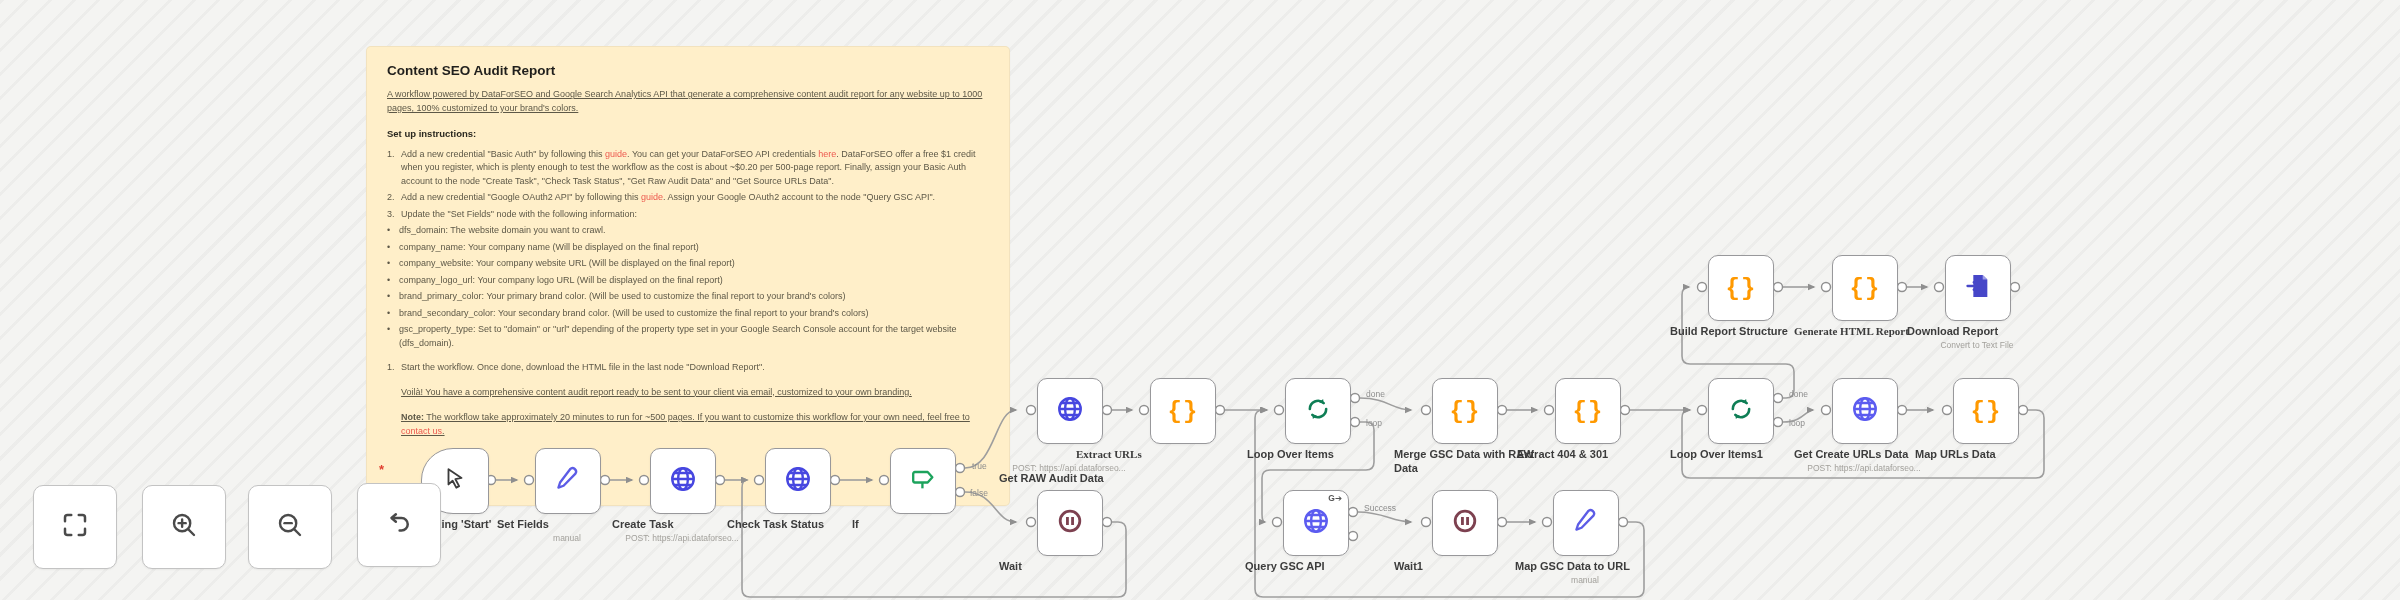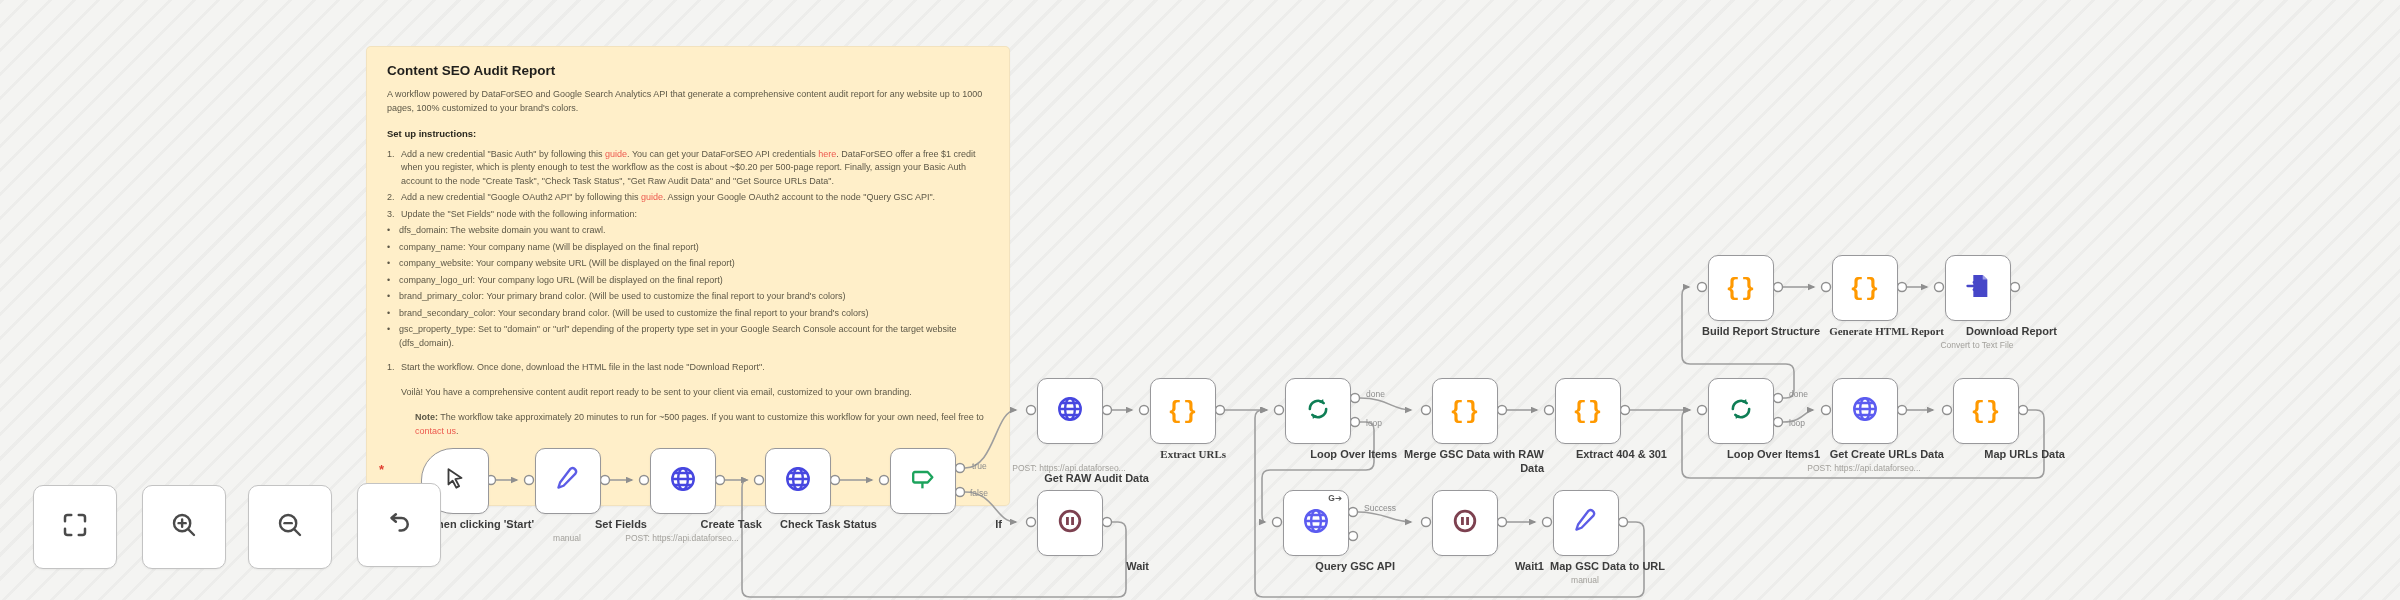--- a/index.html
+++ b/index.html
@@ -11,38 +11,38 @@
   }
   
   .sticky{
     position:absolute;left:366px;top:46px;width:644px;height:460px;
     background:#ffefc9;border:1px solid rgba(0,0,0,0.05);border-radius:5px;
     padding:14px 20px;box-sizing:border-box;color:#5d5847;
     font-size:9px;line-height:1.5;box-shadow:0 1px 2px rgba(0,0,0,0.04);
   }
   .sticky h1{font-size:13.5px;margin:0 0 7px 0;color:#201f1c;font-weight:bold;}
   .sticky h2{font-size:9.5px;margin:12px 0 6px 0;color:#2a281f;font-weight:bold;}
-  .sticky p{margin:0 0 4px 0;}
+  .sticky p{margin:0 0 4px 0;text-decoration:underline;}
   .olrow{display:flex;margin:0 0 3px 0;}
   .olrow .num{width:14px;flex:0 0 14px;text-align:left;}
   .ulrow{display:flex;margin:0 0 3px 0;}
   .ulrow .blt{width:12px;flex:0 0 12px;}
   .note-link{color:#ed5a4f;cursor:pointer;}
   .bold{font-weight:bold;}
   .spacer8{height:8px;}
   
   .node{
     position:absolute;width:64px;height:64px;background:#ffffff;
     border:1px solid #98989b;border-radius:10px;
     display:flex;align-items:center;justify-content:center;
     box-shadow:0 1px 3px rgba(0,0,0,0.05);
   }
   .node.trigger{width:66px;border-radius:32px 10px 10px 32px;}
   .nlabel{
-    position:absolute;width:150px;text-align:right;
+    position:absolute;width:150px;text-align:left;
     font-size:11px;font-weight:bold;color:#3c3c3c;line-height:1.25;
   }
   .nsub{
     position:absolute;width:170px;text-align:center;
     font-size:8.5px;color:#a2a09b;line-height:1.2;
   }
   .codeglyph{font-family:"Liberation Mono","DejaVu Sans Mono",monospace;font-size:24px;font-weight:bold;color:#f90;letter-spacing:1px;}
   .portlabel{position:absolute;font-size:8.5px;color:#8c8c8c;}
   .nodebadge{position:absolute;font-size:8.5px;color:#555;font-weight:bold;}
   .errmark{position:absolute;color:#e03e2f;font-size:13px;font-weight:bold;}
@@ -106,21 +106,21 @@
     </div>
 
   <div class="spacer8"></div>
   <div class="olrow">
     <span class="num">1.</span>
     <span>Start the workflow. Once done, download the HTML file in the last node "Download Report".</span>
   </div>
   <div class="spacer8"></div>
   <p style="margin-left:14px;">Voilà! You have a comprehensive content audit report ready to be sent to your client via email, customized to your own branding.</p>
   <div class="spacer8"></div>
-  <p style="margin-left:28px;"><span class="bold">Note:</span><span> The workflow take approximately 20 minutes to run for ~500 pages. If you want to customize this workflow for your own need, feel free to </span><span class="note-link">contact us</span><span>.</span></p>
+  <p style="margin-left:14px;"><span class="bold">Note:</span><span> The workflow take approximately 20 minutes to run for ~500 pages. If you want to customize this workflow for your own need, feel free to </span><span class="note-link">contact us</span><span>.</span></p>
 </div>
 
 <svg class="conn" width="2400" height="600">
   <defs>
     <marker id="arw" markerWidth="9" markerHeight="8" refX="6.5" refY="3.5" orient="auto" markerUnits="userSpaceOnUse">
       <path d="M0,0L8,3.5L0,7z" fill="#8f8f8f"></path>
     </marker>
   </defs>
   <g fill="none" stroke="#9e9e9e" stroke-width="1.6" marker-end="url(#arw)">
     <path d="M496 480H517"></path>

